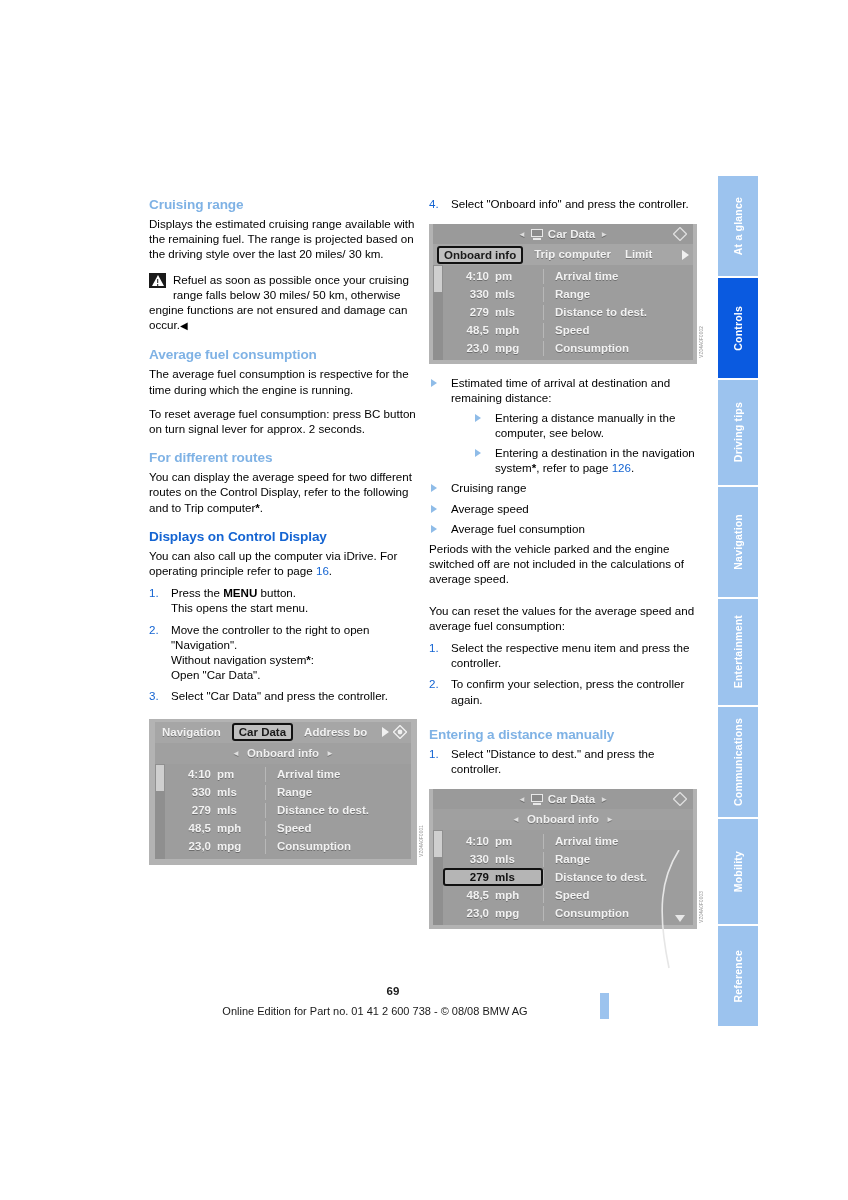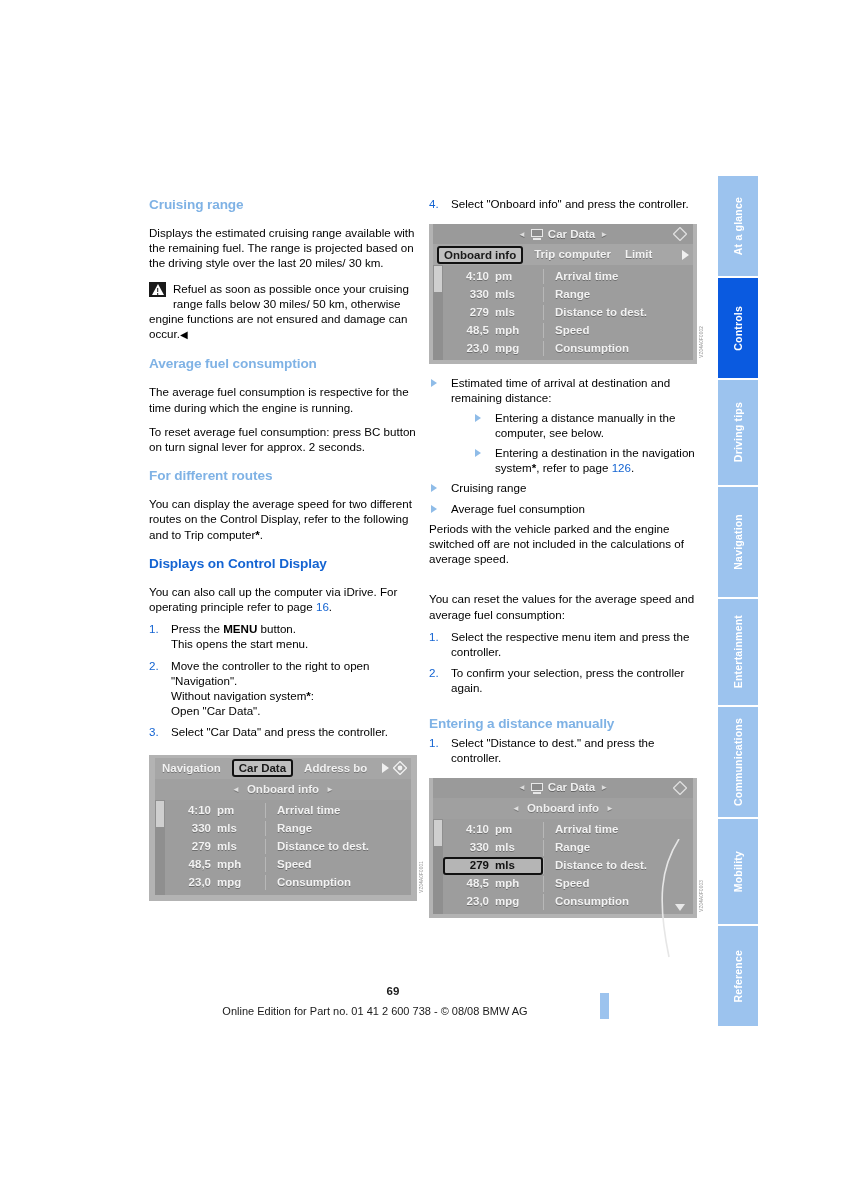--- a/index.html
+++ b/index.html
@@ -50,21 +50,21 @@
     color: #1464d2;
     font-size: 13.6px;
     font-weight: bold;
     line-height: 17px;
     margin: 0 0 2px 0;
     letter-spacing: -0.1px;
   }
   .spacer-lg { height: 13px; }
 
   p.body {
-    margin: 12px 0 0 0;
+    margin: 3px 0 0 0;
     font-size: 11.6px;
     line-height: 15.2px;
   }
   p.body + p.body { margin-top: 9px; }
 
   .pg-ref { color: #1464d2; }
   .bold { font-weight: bold; }
 
   
   .warn-block {
@@ -604,20 +604,24 @@
             <span>Entering a destination in the navigation system</span><span class="bold">*</span><span>, refer to page </span><span class="pg-ref">126</span><span>.</span>
           </li>
         </ul>
       </li>
       <li>
         <span class="tbullet"></span>
         <span>Cruising range</span>
       </li>
       <li>
         <span class="tbullet"></span>
+        <span>Average speed</span>
+      </li>
+      <li>
+        <span class="tbullet"></span>
         <span>Average fuel consumption</span>
       </li>
     </ul>
 
     <p class="body" style="margin-top:4px">Periods with the vehicle parked and the engine switched off are not included in the calculations of average speed.</p>
 
     <div class="spacer-lg"></div>
     <p class="body">You can reset the values for the average speed and average fuel consumption:</p>
     <ol class="steps">
       <li>

